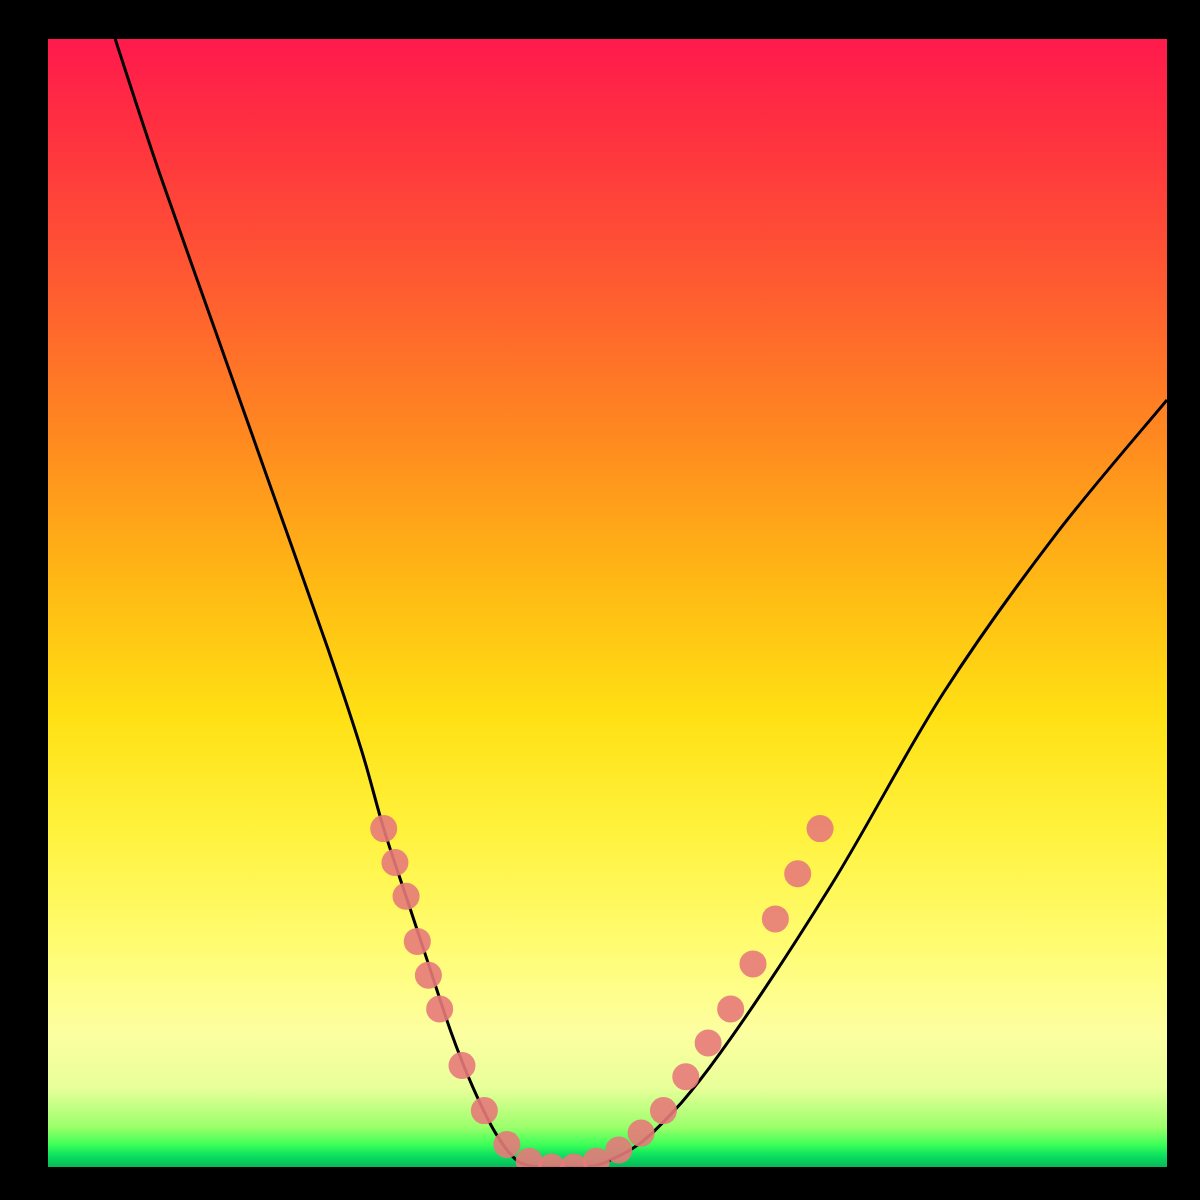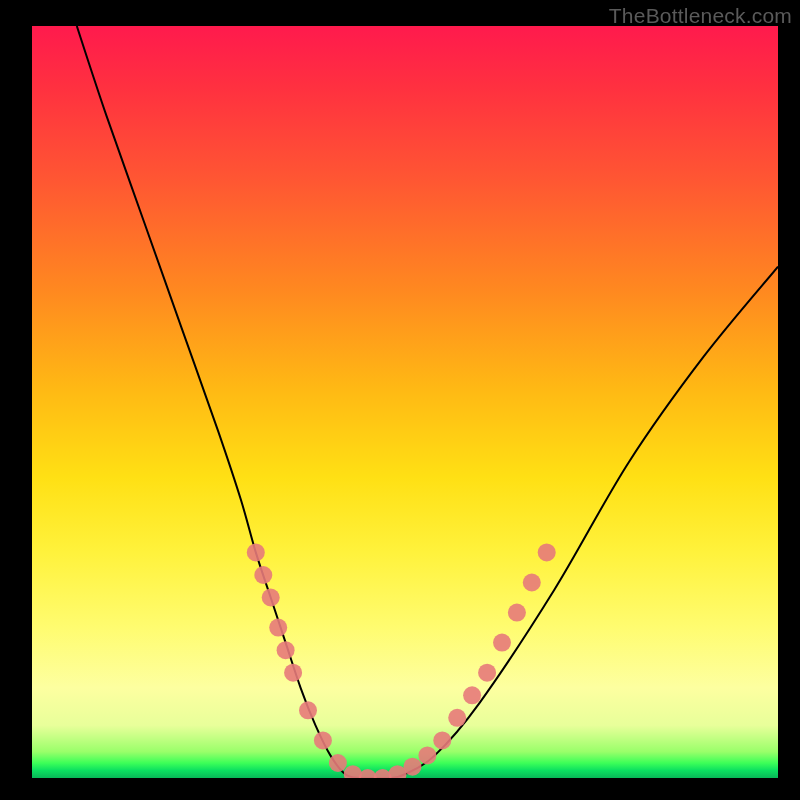--- a/index.html
+++ b/index.html
@@ -87,14 +87,13 @@
           <circle cx="425.2" cy="691.8" r="9" fill="#e77a7a" fill-opacity="0.9"></circle>
           <circle cx="440.1" cy="669.3" r="9" fill="#e77a7a" fill-opacity="0.9"></circle>
           <circle cx="455.1" cy="646.7" r="9" fill="#e77a7a" fill-opacity="0.9"></circle>
           <circle cx="470.0" cy="616.6" r="9" fill="#e77a7a" fill-opacity="0.9"></circle>
           <circle cx="484.9" cy="586.6" r="9" fill="#e77a7a" fill-opacity="0.9"></circle>
           <circle cx="499.8" cy="556.5" r="9" fill="#e77a7a" fill-opacity="0.9"></circle>
           <circle cx="514.7" cy="526.4" r="9" fill="#e77a7a" fill-opacity="0.9"></circle>
         </g>
     </svg>
   </div>
-  <div class="watermark">TheBottleneck.com</div>
 </div>
 
 </body></html>

